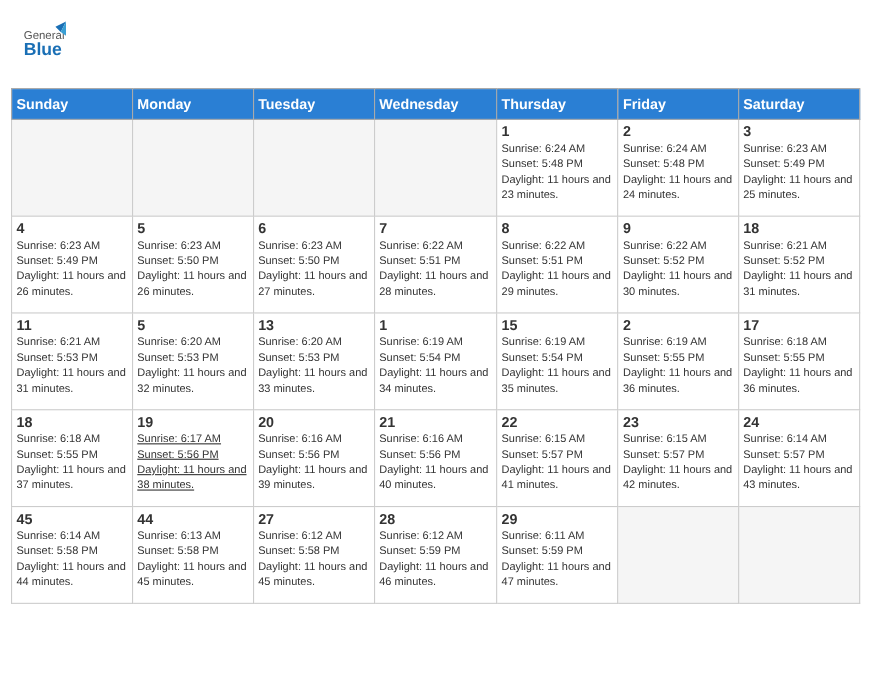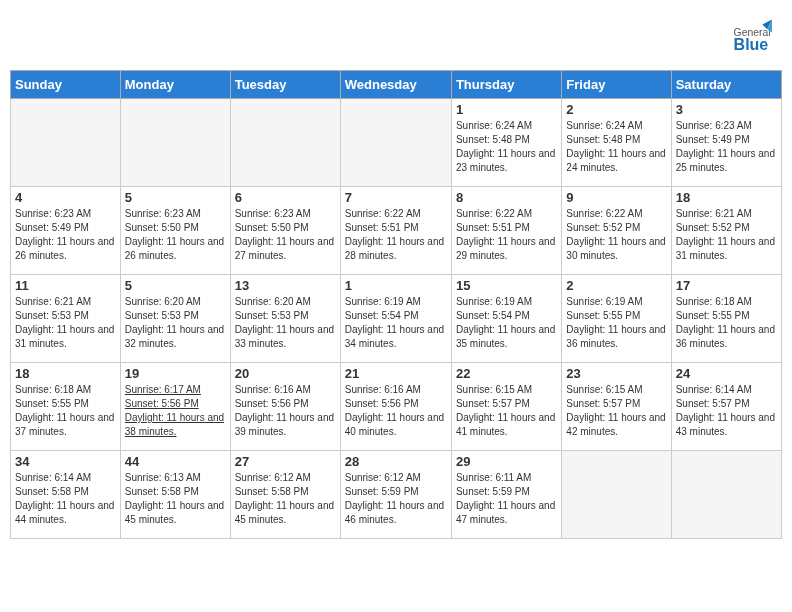--- a/index.html
+++ b/index.html
@@ -5,40 +5,40 @@
     * { box-sizing: border-box; margin: 0; padding: 0; }
     body {
       font-family: Arial, sans-serif;
       background: #fff;
       width: 792px;
       min-height: 612px;
       padding: 10px;
     }
     .header {
       display: flex;
-      justify-content: flex-end;
+      justify-content: flex-start;
       align-items: flex-start;
       padding: 8px 10px 4px 10px;
     }
     .title-block {
       text-align: right;
     }
     .month-year {
       font-size: 32px;
       color: #333;
       font-weight: normal;
     }
     .location {
       font-size: 14px;
       color: #555;
     }
     .calendar {
       width: 100%;
       border-collapse: collapse;
-      margin-top: 8px;
+      margin-top: 18px;
     }
     .calendar th {
       background: #2a7fd4;
       color: #fff;
       font-size: 13px;
       font-weight: bold;
       padding: 6px 4px;
       border: 1px solid #aaa;
       text-align: left;
     }
@@ -259,21 +259,21 @@
         </td>
         <td>
           <span class="day-num">24</span>
           <div class="day-info" style="white-space: pre-line;">Sunrise: 6:14 AM
 Sunset: 5:57 PM
 Daylight: 11 hours and 43 minutes.</div>
         </td>
       </tr>
       <tr>
         <td>
-          <span class="day-num">34</span>
+          <span class="day-num">45</span>
           <div class="day-info" style="white-space: pre-line;">Sunrise: 6:14 AM
 Sunset: 5:58 PM
 Daylight: 11 hours and 44 minutes.</div>
         </td>
         <td>
           <span class="day-num">44</span>
           <div class="day-info" style="white-space: pre-line;">Sunrise: 6:13 AM
 Sunset: 5:58 PM
 Daylight: 11 hours and 45 minutes.</div>
         </td>

